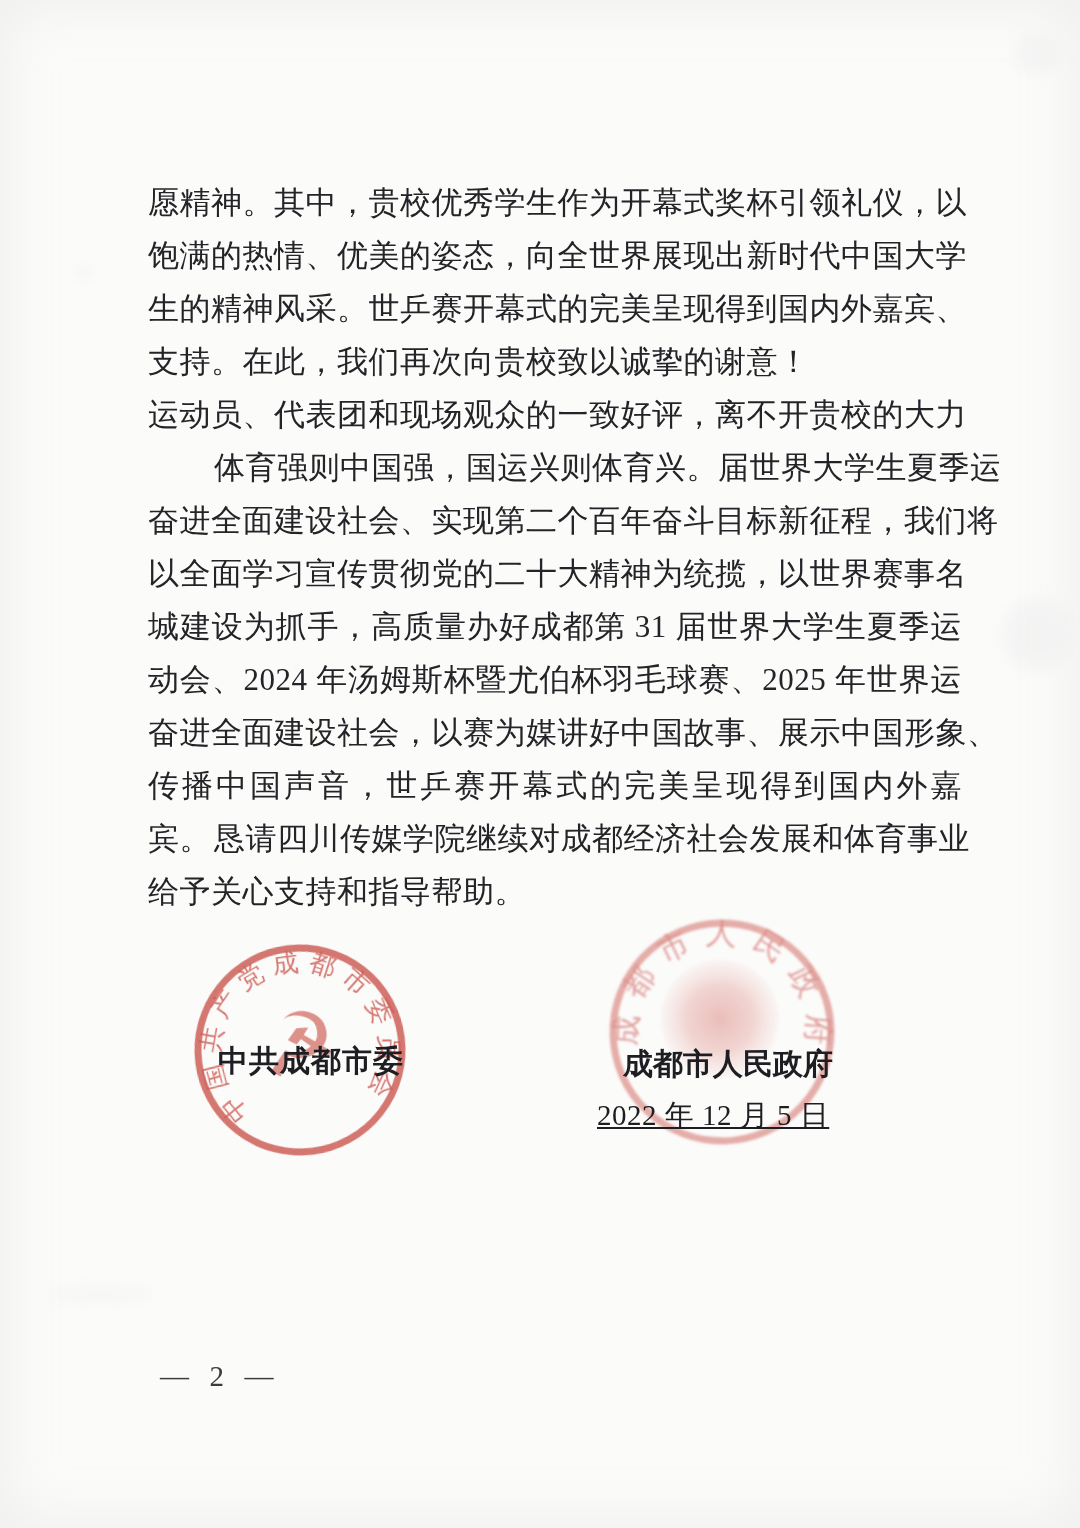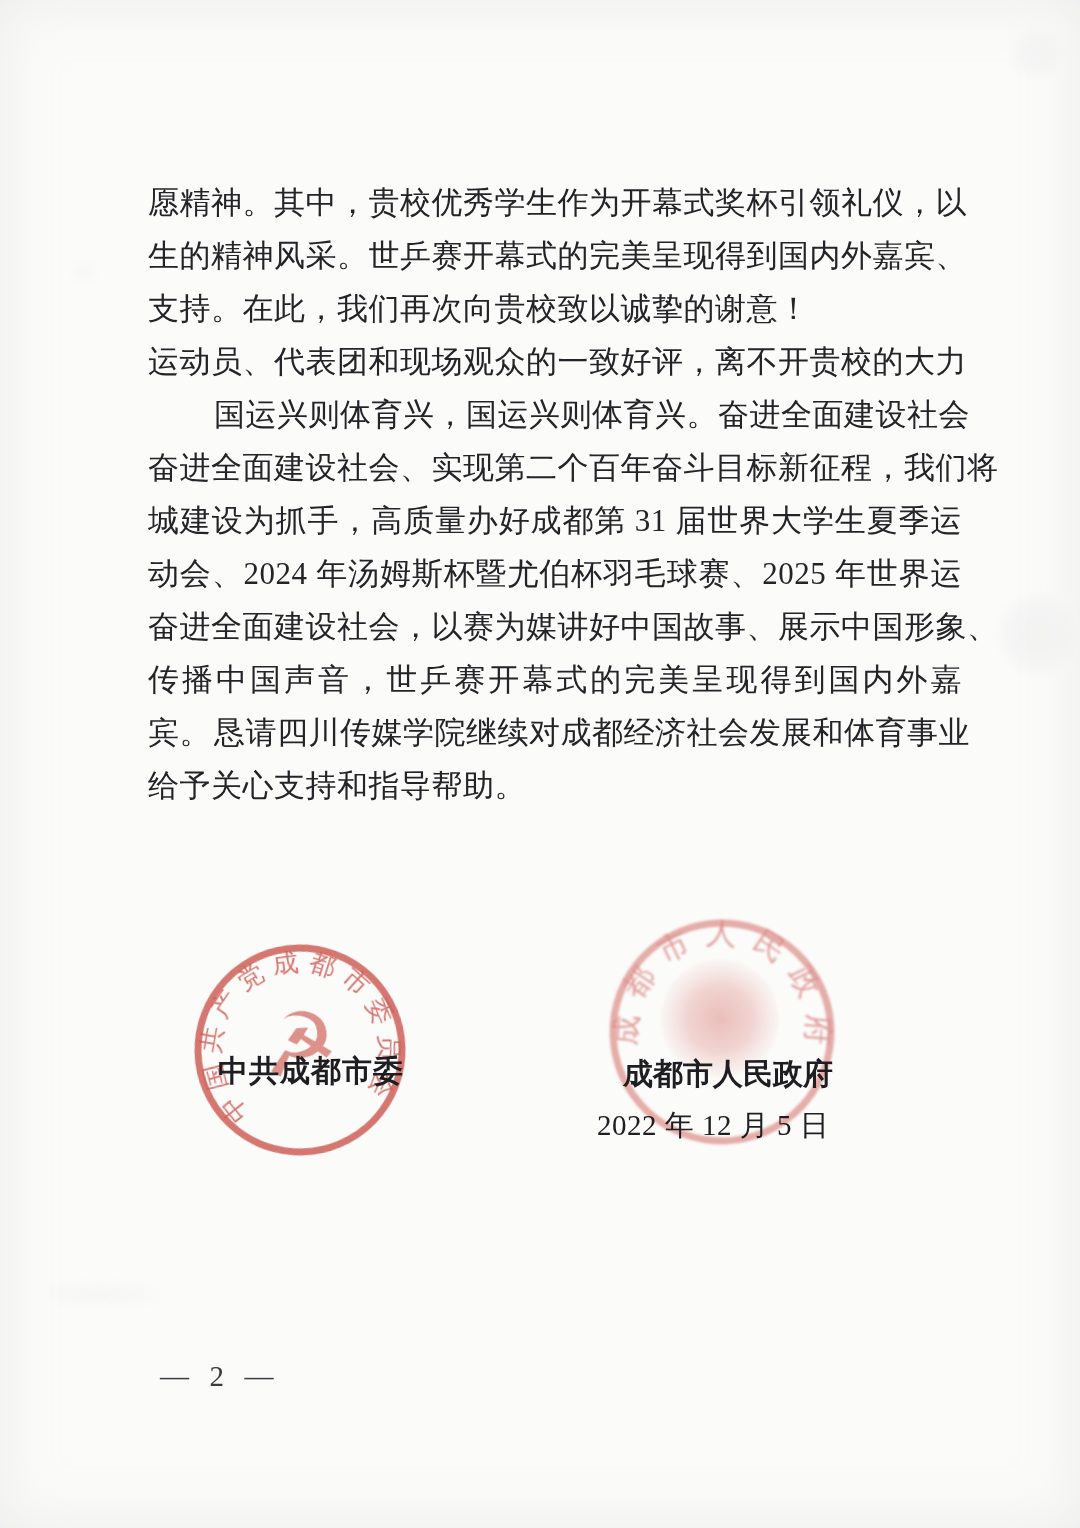--- a/index.html
+++ b/index.html
@@ -73,21 +73,20 @@
     height: 234px;
     transform: rotate(4deg);
     opacity: 0.9;
   }
 
   
   .sig {
     position: absolute;
     color: #1d1d22;
     white-space: pre;
-    margin-top: 10px;
   }
   .sig-party {
     left: 218px;
     top: 1041px;
     font-size: 30px;
     letter-spacing: 1px;
     font-weight: 600;
   }
   .sig-gov {
     left: 623px;
@@ -95,20 +94,21 @@
     font-size: 30px;
     letter-spacing: 0px;
     font-weight: 600;
   }
   .sig-date {
     left: 597px;
     top: 1096px;
     font-size: 29px;
     letter-spacing: 0.5px;
     font-weight: 500;
+    text-decoration: underline;
   }
   .page-number {
     position: absolute;
     left: 160px;
     top: 1360px;
     font-size: 29px;
     color: #3b3b40;
     white-space: pre;
     letter-spacing: 2px;
   }
@@ -118,25 +118,27 @@
 
 <div class="page">
 
   <div class="artifact a1"></div>
   <div class="artifact a2"></div>
   <div class="artifact a3"></div>
   <div class="artifact a4"></div>
 
   <div class="text-block">
     <div class="line">愿精神。其中，贵校优秀学生作为开幕式奖杯引领礼仪，以</div>
+    <div class="line">饱满的热情、优美的姿态，向全世界展现出新时代中国大学</div>
     <div class="line">生的精神风采。世乒赛开幕式的完美呈现得到国内外嘉宾、</div>
     <div class="line end">支持。在此，我们再次向贵校致以诚挚的谢意！</div>
     <div class="line">运动员、代表团和现场观众的一致好评，离不开贵校的大力</div>
-    <div class="line indent">国运兴则体育兴，国运兴则体育兴。奋进全面建设社会</div>
+    <div class="line indent">体育强则中国强，国运兴则体育兴。届世界大学生夏季运</div>
     <div class="line">奋进全面建设社会、实现第二个百年奋斗目标新征程，我们将</div>
+    <div class="line">以全面学习宣传贯彻党的二十大精神为统揽，以世界赛事名</div>
     <div class="line">城建设为抓手，高质量办好成都第 31 届世界大学生夏季运</div>
     <div class="line">动会、2024 年汤姆斯杯暨尤伯杯羽毛球赛、2025 年世界运</div>
     <div class="line">奋进全面建设社会，以赛为媒讲好中国故事、展示中国形象、</div>
     <div class="line end">传播中国声音，世乒赛开幕式的完美呈现得到国内外嘉宾。</div>
     <div class="line indent">恳请四川传媒学院继续对成都经济社会发展和体育事业</div>
     <div class="line end">给予关心支持和指导帮助。</div>
   </div>
 
   <svg class="seal seal-left" viewBox="0 0 220 220">
     <defs>

